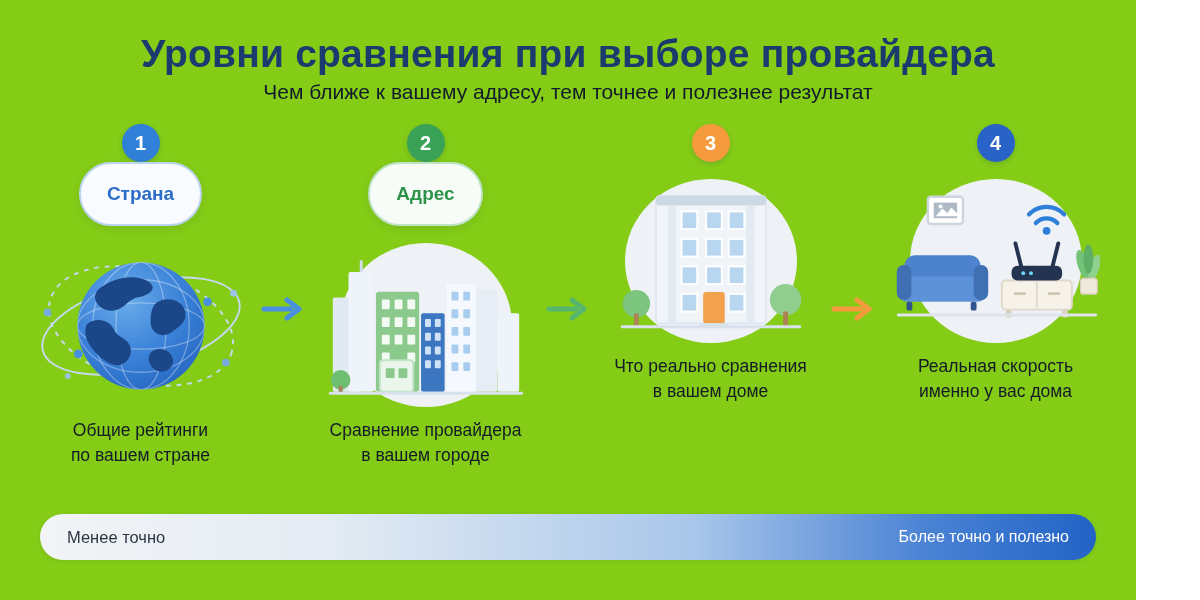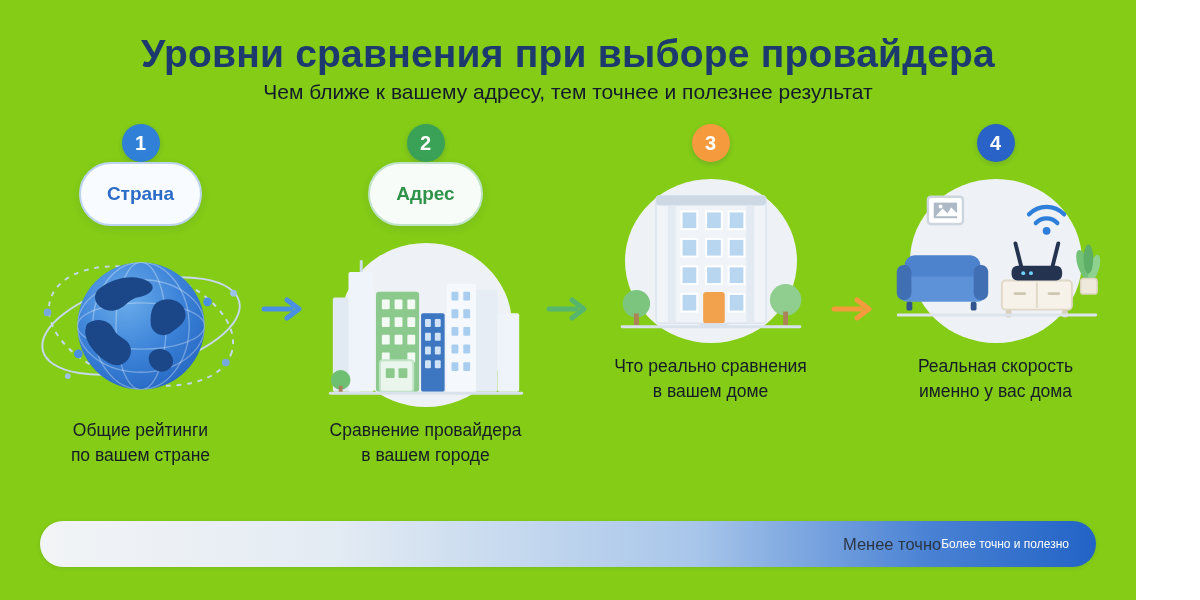--- a/index.html
+++ b/index.html
@@ -24,26 +24,26 @@
 
   .illus{margin-top:10px;height:178px;width:214px;position:relative;display:flex;align-items:center;justify-content:center}
   .blob{position:absolute;width:172px;height:164px;border-radius:50%;background:#eef1f6;top:7px;left:21px}
   .illus svg{position:relative}
 
   .caption{margin-top:4px;text-align:center;font-size:17.5px;color:#151b28;line-height:1.42;font-weight:500}
 
   .arrow{width:48px;margin-top:172px;display:flex;justify-content:center;flex:0 0 auto}
   .a1{color:#4a90e2}.a2{color:#57b66e}.a3{color:#f59b3d}
 
-  .scalebar{position:absolute;left:40px;right:40px;bottom:33px;height:46px;border-radius:23px;
+  .scalebar{position:absolute;left:40px;right:40px;bottom:40px;height:46px;border-radius:23px;
             background:linear-gradient(90deg,#f2f4f6 0%,#e3ebf3 28%,#a8c6ea 62%,#4a82d4 84%,#2263c6 100%);
-            display:flex;align-items:center;justify-content:flex-end;padding:0 27px;
+            display:flex;align-items:center;justify-content:space-between;padding:0 27px;
             box-shadow:0 1px 4px rgba(20,50,110,.10)}
   .scale-left{font-size:16.5px;color:#2b3644}
-  .scale-right{font-size:12px;color:#ffffff}
+  .scale-right{font-size:16px;color:#ffffff}
 </style>
 </head>
 <body>
 
 <div class="canvas">
 
   <h1 class="title">Уровни сравнения при выборе провайдера</h1>
   <p class="subtitle">Чем ближе к вашему адресу, тем точнее и полезнее результат</p>
 
   <div class="steps">

